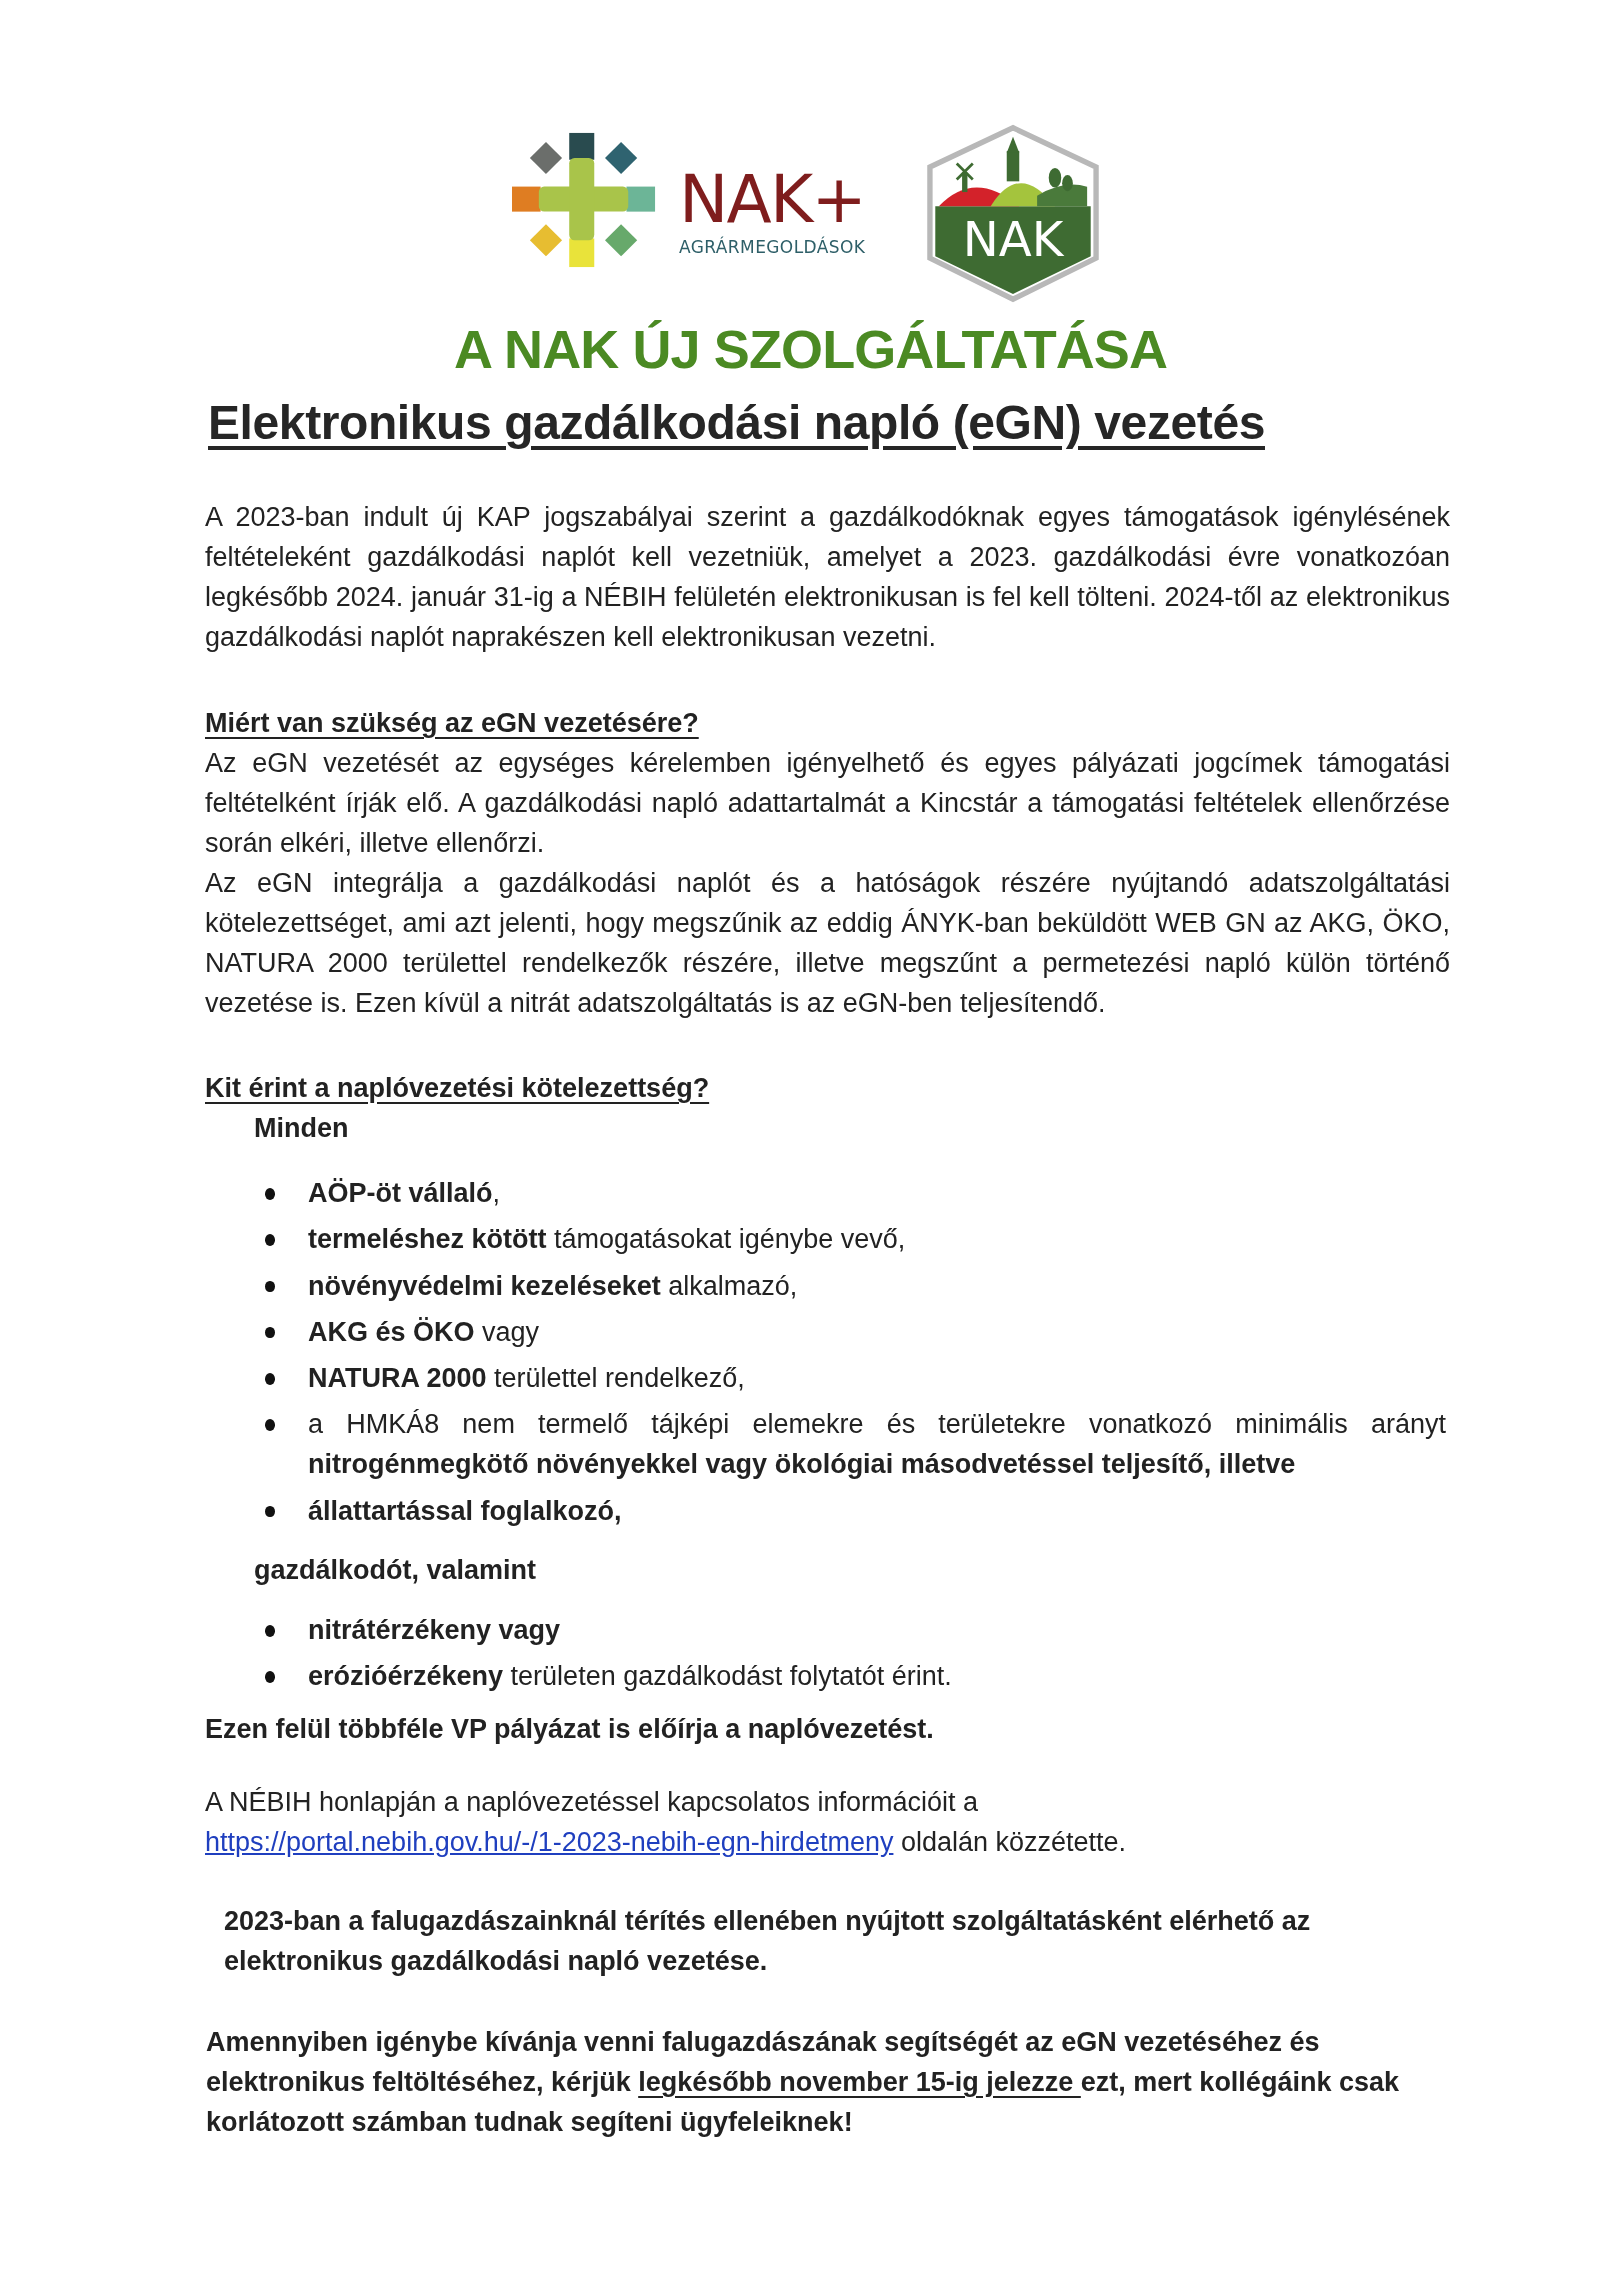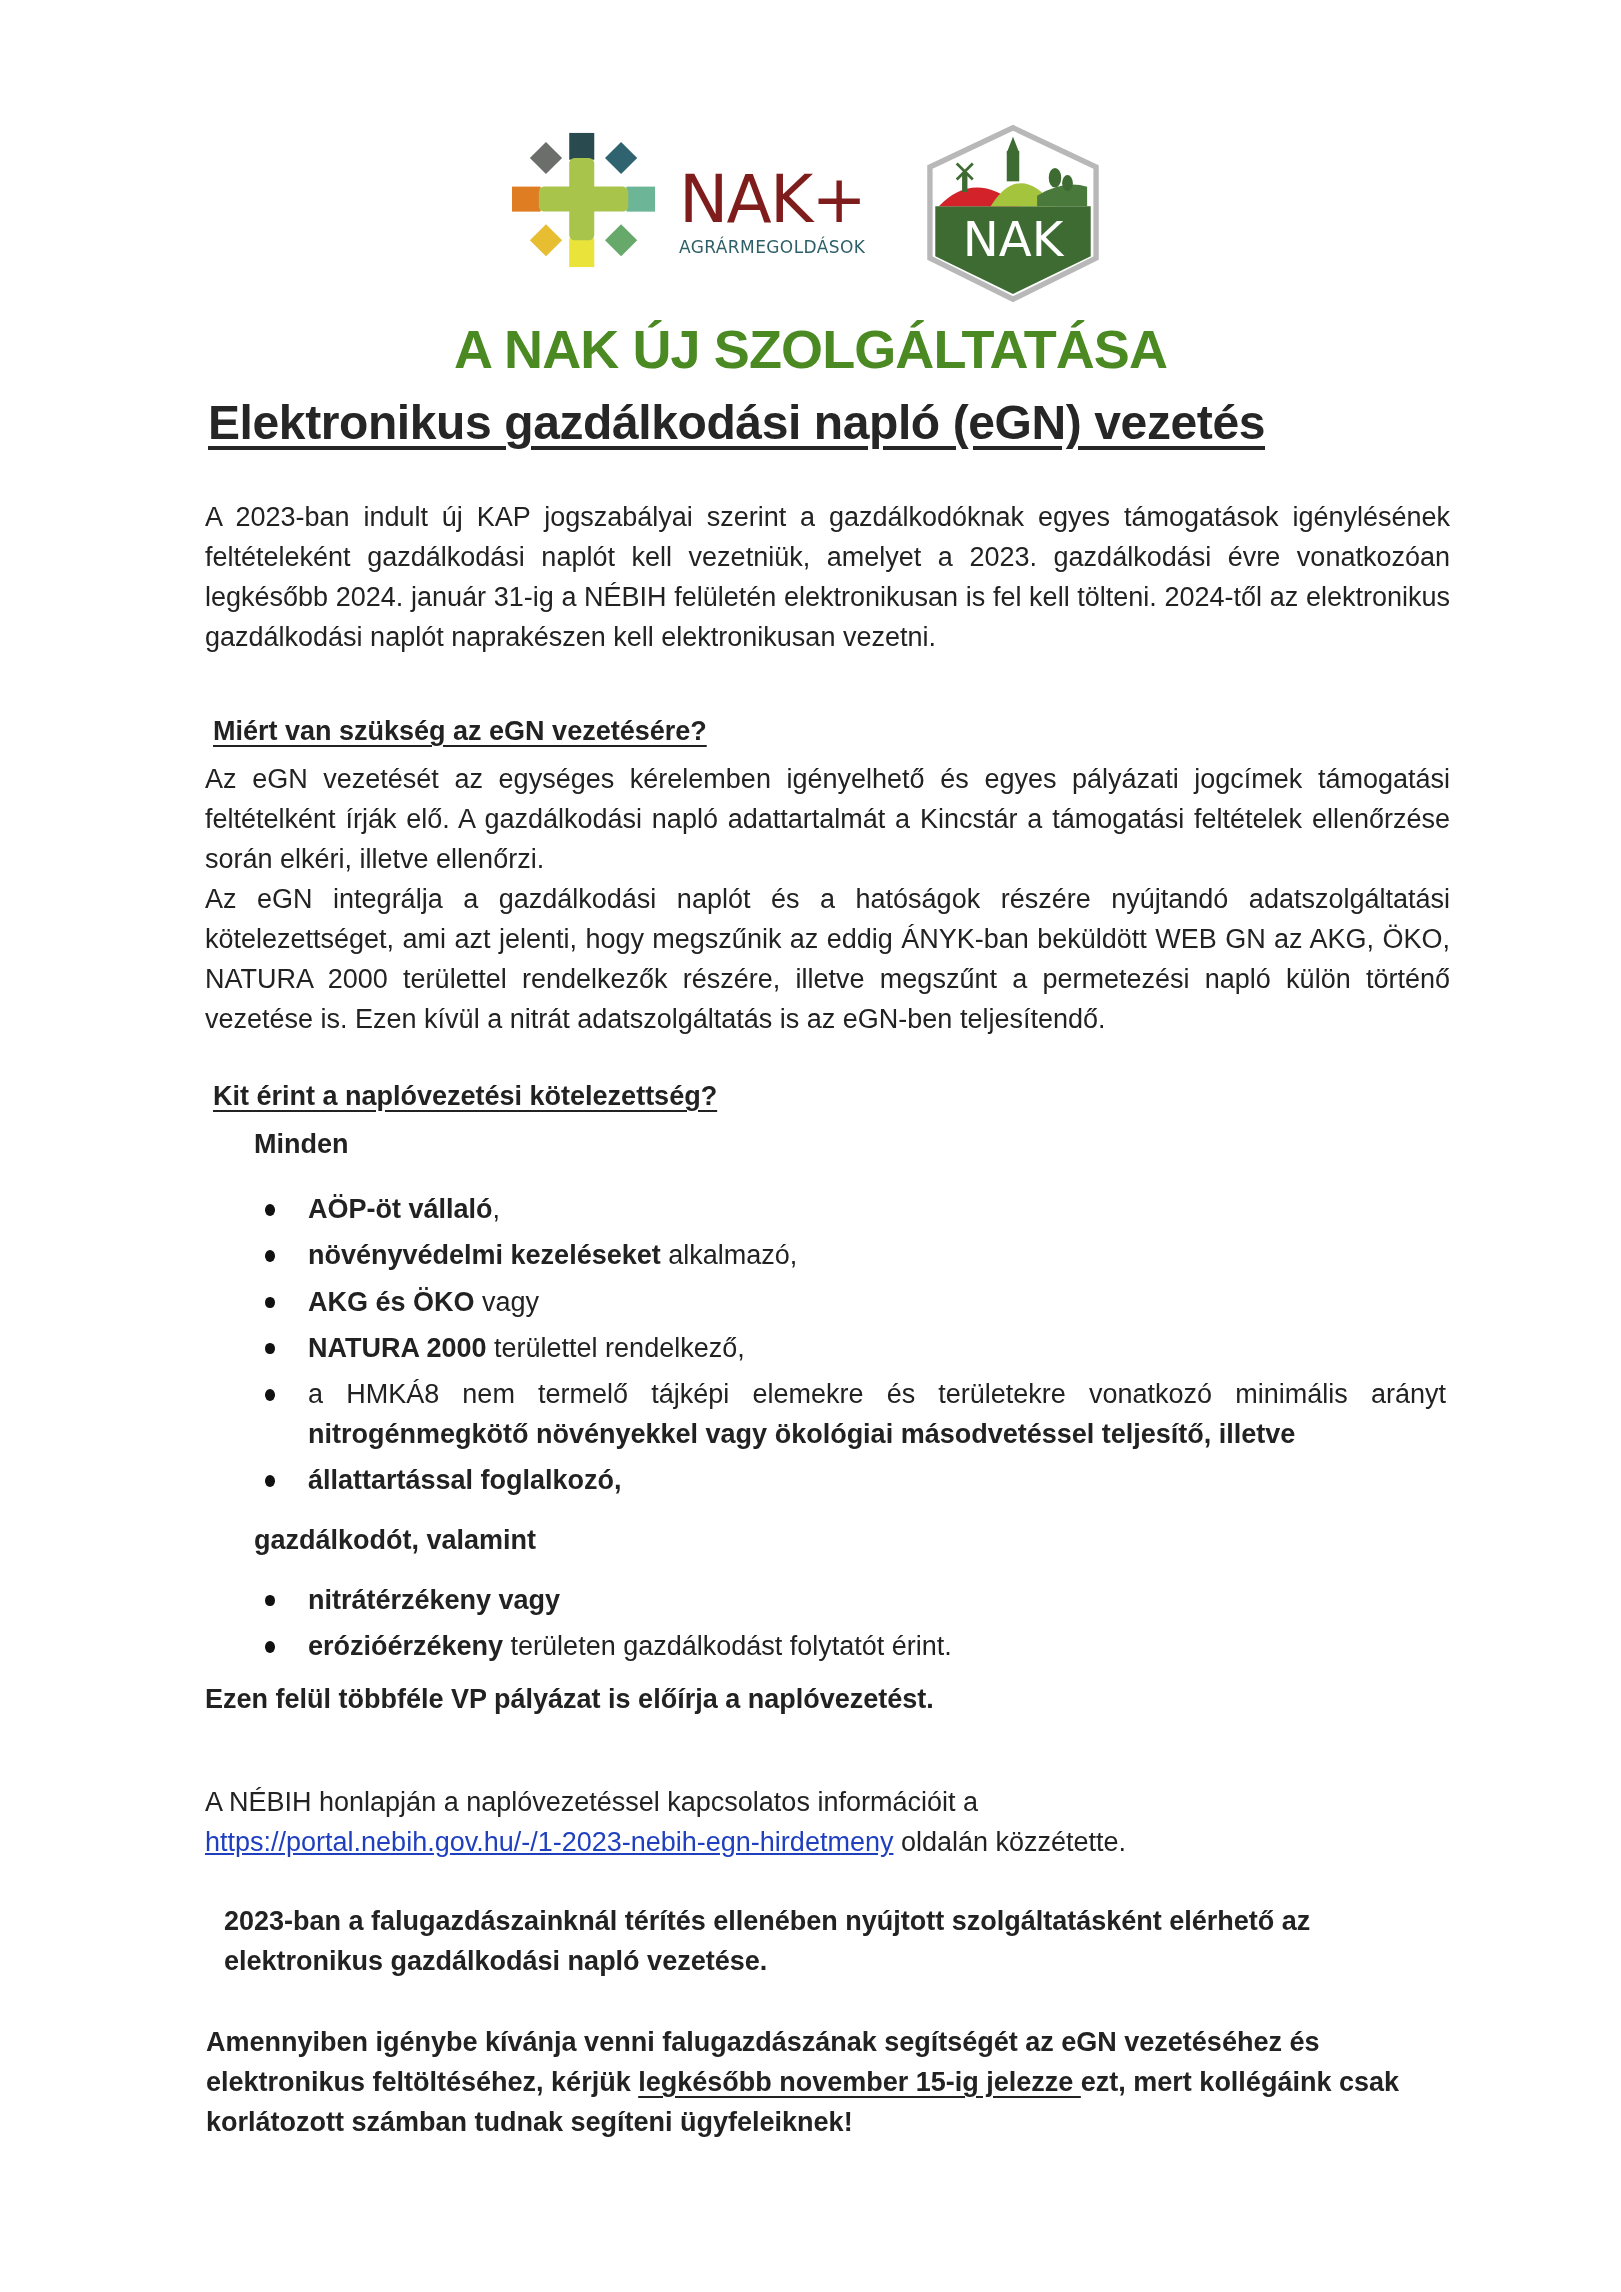--- a/index.html
+++ b/index.html
@@ -27,21 +27,21 @@
       line-height: 63px;
     }
     .subtitle {
       position: absolute; top: 394px; left: 0; width: 1473px; text-align: center;
       font-size: 48px; font-weight: bold; color: #262626; letter-spacing: -0.4px;
       line-height: 57px;
     }
     .subtitle span { text-decoration: underline; text-decoration-thickness: 3.6px; text-underline-offset: 7.2px; }
     .content { position: absolute; left: 205px; width: 1245px; }
     .p { font-size: 27px; line-height: 40px; text-align: justify; margin: 0; }
-    .h { font-size: 27px; line-height: 40px; font-weight: bold; text-decoration: underline; text-underline-offset: 4.5px; margin: 8px; }
+    .h { font-size: 27px; line-height: 40px; font-weight: bold; text-decoration: underline; text-underline-offset: 4.5px; margin: 0; }
     .bold { font-weight: bold; }
     ul.bullets { list-style: none; margin: 4px; padding: 0; }
     ul.bullets li { position: relative; padding-left: 99px; font-size: 27px; line-height: 40px; margin-bottom: 6.3px; }
     ul.bullets li::before { content: ""; position: absolute; left: 56px; top: 15px; width: 9.9px; height: 11.6px; border-radius: 50%; background: #111; }
     .center { text-align: left; font-size: 27px; line-height: 40px; margin: 0; }
     a.link { color: #1f3fbf; text-decoration: underline; }
     .u { text-decoration: underline; text-underline-offset: 4.5px; }
   </style>
 </head>
 <body>
@@ -93,20 +93,21 @@
   <p class="h">Miért van szükség az eGN vezetésére?</p>
   <p class="p">Az eGN vezetését az egységes kérelemben igényelhető és egyes pályázati jogcímek támogatási feltételként írják elő. A gazdálkodási napló adattartalmát a Kincstár a támogatási feltételek ellenőrzése során elkéri, illetve ellenőrzi.</p>
   <p class="p">Az eGN integrálja a gazdálkodási naplót és a hatóságok részére nyújtandó adatszolgáltatási kötelezettséget, ami azt jelenti, hogy megszűnik az eddig ÁNYK-ban beküldött WEB GN az AKG, ÖKO, NATURA 2000 területtel rendelkezők részére, illetve megszűnt a permetezési napló külön történő vezetése is. Ezen kívül a nitrát adatszolgáltatás is az eGN-ben teljesítendő.</p>
 </div>
 
 <div class="content" style="top:1068px;">
   <p class="h">Kit érint a naplóvezetési kötelezettség?</p>
   <p class="p bold" style="padding-left:49px; margin-bottom:25px;">Minden</p>
   <ul class="bullets">
     <li><span class="bold">AÖP-öt vállaló</span><span>,</span></li>
+    <li><span class="bold">termeléshez kötött</span><span> támogatásokat igénybe vevő,</span></li>
     <li><span class="bold">növényvédelmi kezeléseket</span><span> alkalmazó,</span></li>
     <li><span class="bold">AKG és ÖKO</span><span> vagy</span></li>
     <li><span class="bold">NATURA 2000</span><span> területtel rendelkező,</span></li>
     <li style="text-align:justify;"><span>a HMKÁ8 nem termelő tájképi elemekre és területekre vonatkozó minimális arányt </span><span class="bold">nitrogénmegkötő növényekkel vagy ökológiai másodvetéssel teljesítő, illetve</span></li>
     <li><span class="bold">állattartással foglalkozó,</span><span></span></li>
   </ul>
   <p class="p bold" style="padding-left:49px; margin-top:19.7px; margin-bottom:19.7px;">gazdálkodót, valamint</p>
   <ul class="bullets">
     <li><span class="bold">nitrátérzékeny vagy</span><span></span></li>
     <li><span class="bold">erózióérzékeny</span><span> területen gazdálkodást folytatót érint.</span></li>

